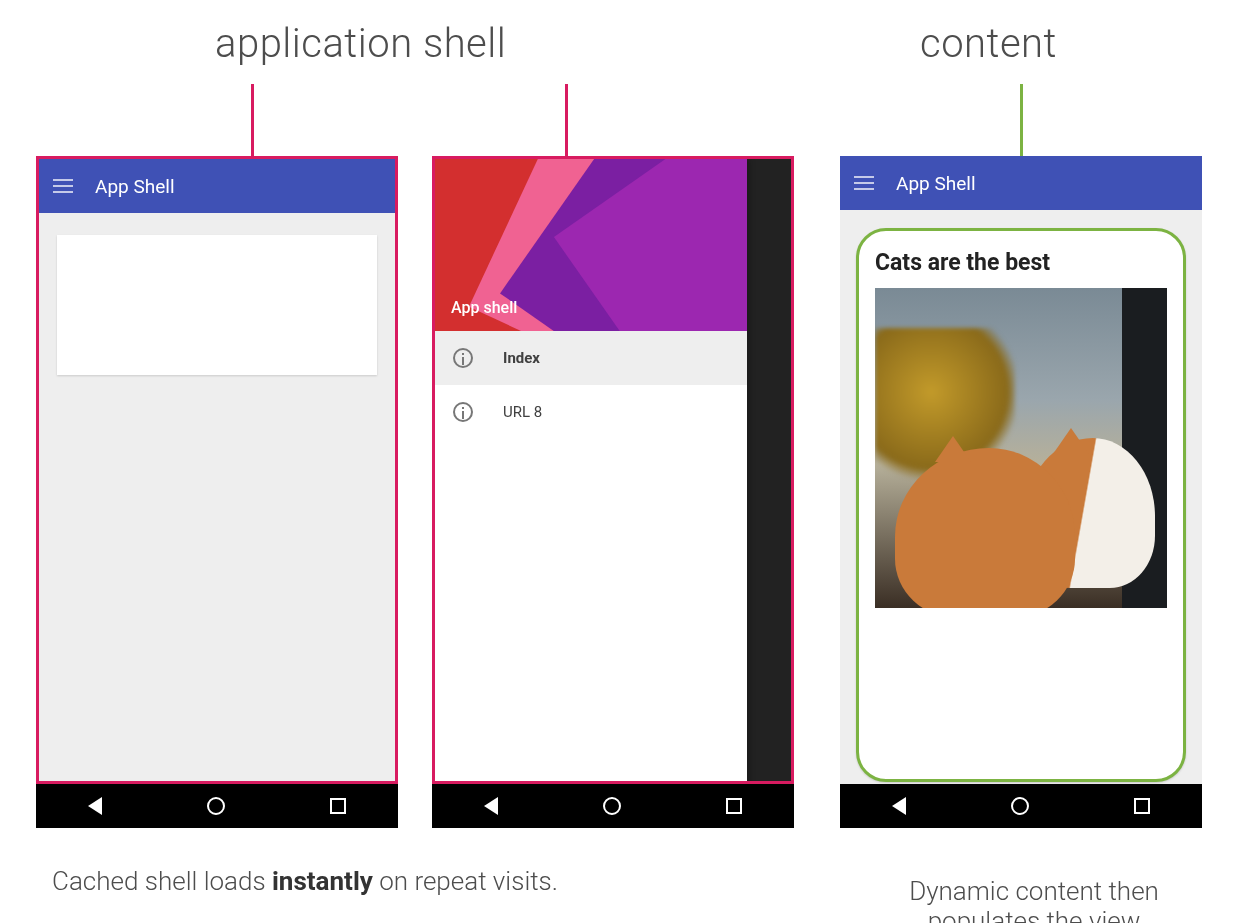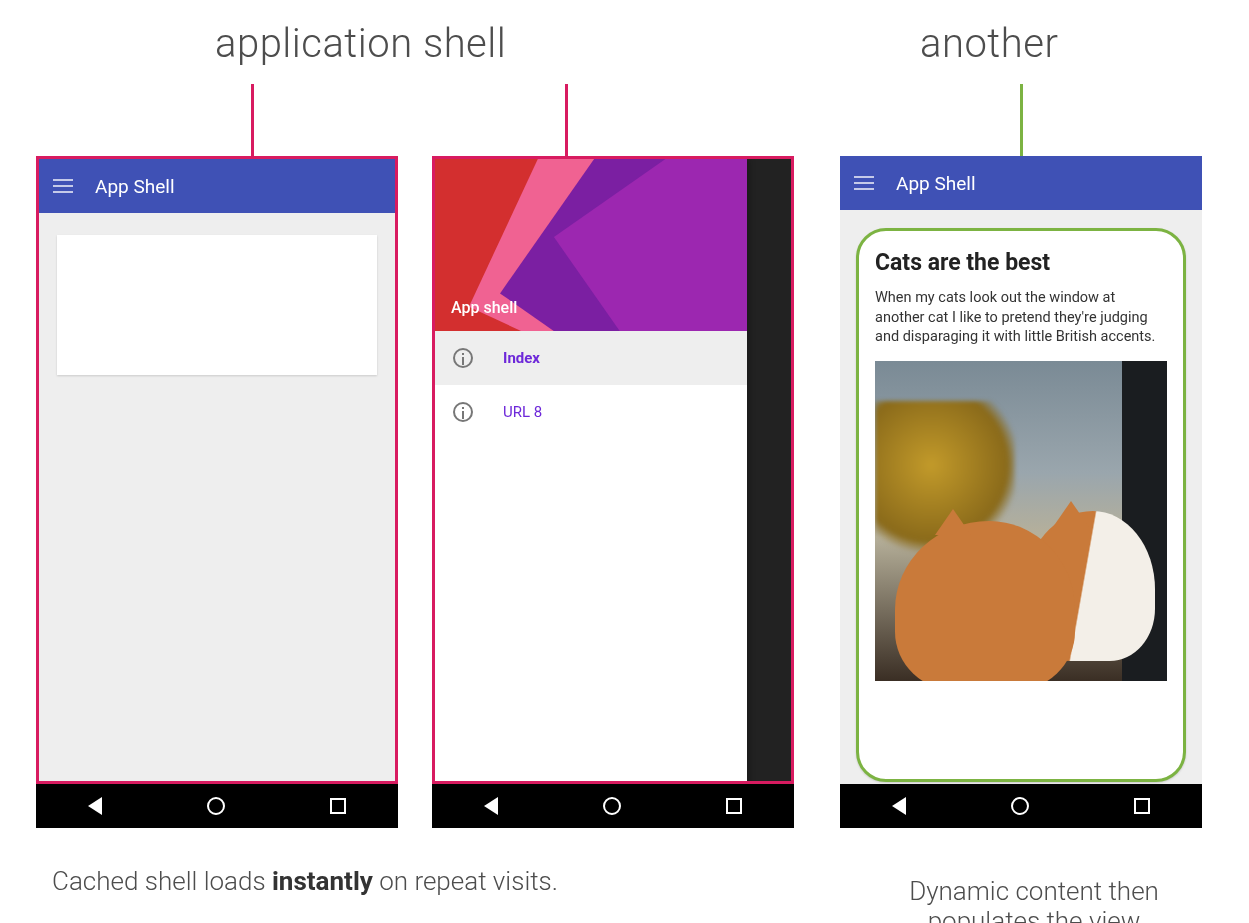--- a/index.html
+++ b/index.html
@@ -102,21 +102,21 @@
   }
   .drawer-list {
     list-style: none;
   }
   .drawer-list li {
     display: flex;
     align-items: center;
     height: 54px;
     padding: 0 18px;
     font-size: 15px;
-    color: #6d28d9;
+    color: #404040;
     text-align: center;
   }
   .drawer-list li.active {
     background: #eeeeee;
     font-weight: 700;
   }
   .info-icon {
     width: 20px; height: 20px;
     border: 2px solid #777;
     border-radius: 50%;
@@ -213,21 +213,21 @@
     font-weight: 300;
     color:#4d4d4d;
   }
   .caption b { font-weight:700; color:#333; }
 
 </style>
 </head>
 <body>
 
 <div class="label-top label-app-shell">application shell</div>
-<div class="label-top label-content">another</div>
+<div class="label-top label-content">content</div>
 
 <div class="connector vline pink-line" style="left:251px; top:84px; height:75px;"></div>
 <div class="connector vline pink-line" style="left:565px; top:84px; height:75px;"></div>
 <div class="connector vline green-line" style="left:1020px; top:84px; height:150px;"></div>
 
 <div class="phone" style="left:36px; top:156px;">
   <div class="phone-body outline-pink">
     <div class="appbar">
       <div class="hamburger">
           <span></span>
@@ -281,21 +281,20 @@
     <div class="appbar">
       <div class="hamburger">
           <span></span>
           <span></span>
           <span></span>
         </div>
       <span>App Shell</span>
     </div>
     <div class="content-card outline-green">
       <h2>Cats are the best</h2>
-      <p>When my cats look out the window at another cat I like to pretend they're judging and disparaging it with little British accents.</p>
       <div class="photo">
         <div class="tree"></div>
         <div class="window-frame"></div>
         <div class="cat two">
             <div class="ear"></div>
           </div>
         <div class="cat one">
             <div class="ear"></div>
           </div>
       </div>

